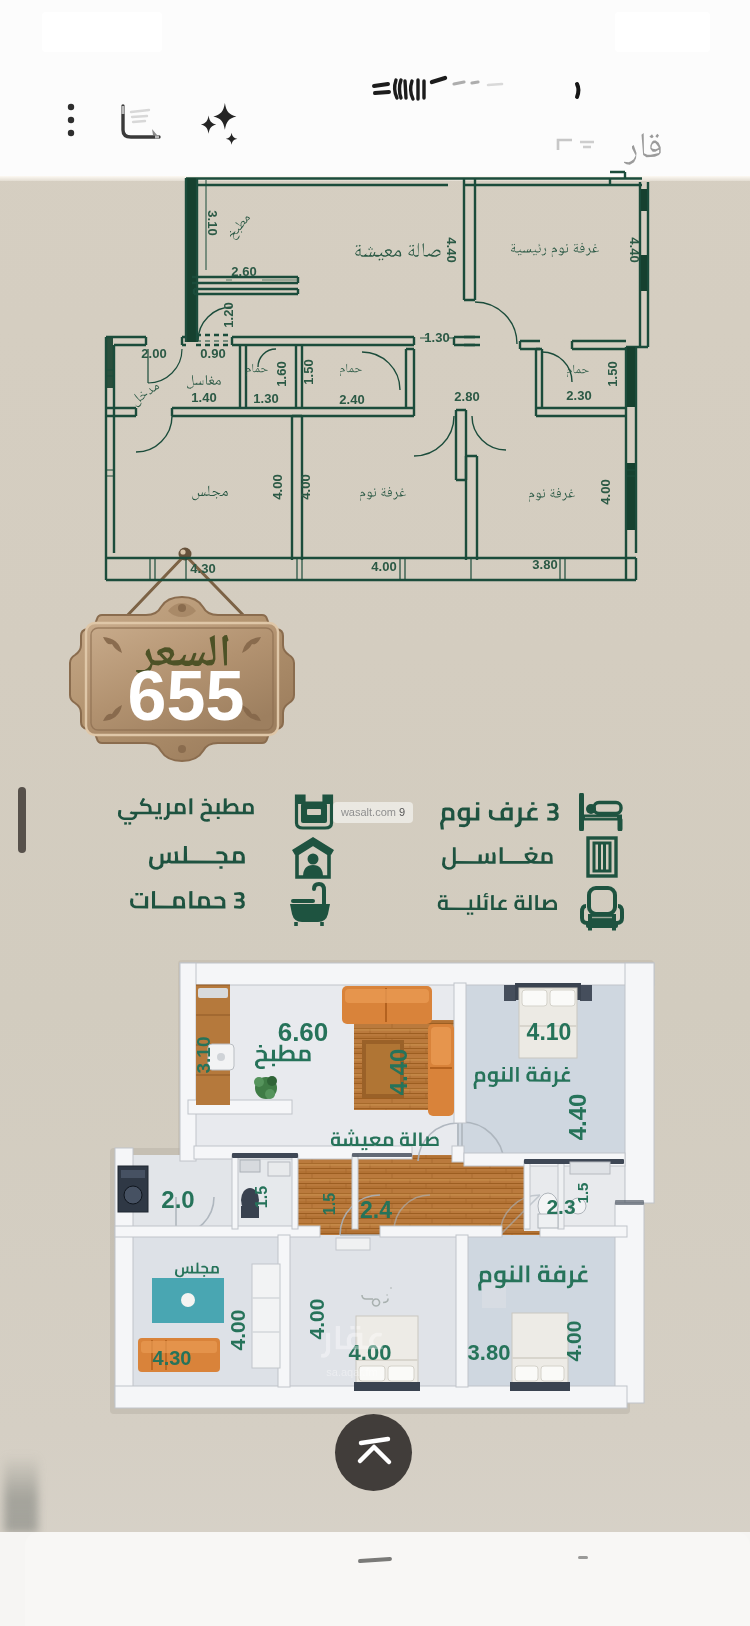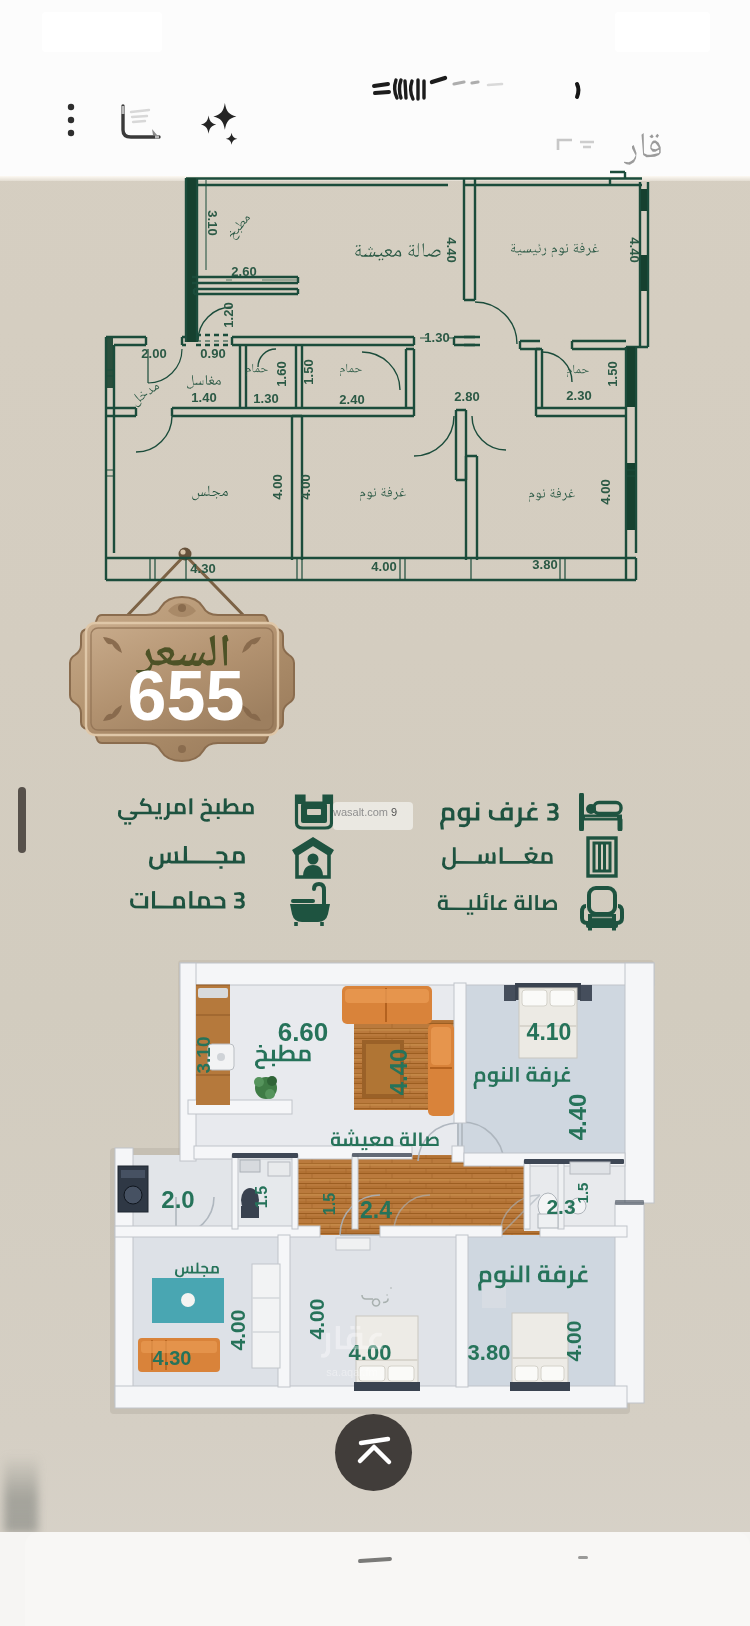--- a/index.html
+++ b/index.html
@@ -259,21 +259,21 @@
   </svg>
 
 <svg class="abs" style="left:293px;top:794px" width="42" height="36" viewBox="0 0 42 36">
     <path d="M3.5 2 L11 2 L11 9 L31 9 L31 2 L38.5 2 L38.5 29 Q38.5 34 32 34 L10 34 Q3.5 34 3.5 29 Z" fill="none" stroke="#1e5340" stroke-width="3.2"></path>
     <rect x="2" y="1" width="9" height="9" fill="#1e5340"></rect>
     <rect x="31" y="1" width="9" height="9" fill="#1e5340"></rect>
     <rect x="8" y="9" width="26" height="20" rx="2" fill="#1e5340"></rect>
     <rect x="14" y="15" width="14" height="6" rx="1" fill="#d3ccbf"></rect>
   </svg>
 
-<div class="abs" style="left:333px;top:802px;width:80px;height:28px;background:rgba(250,250,248,0.6);border-radius:4px;font-size:11px;color:#8f8f8f;text-align:left;line-height:21px">wasalt.com <span style="color:#555">9</span></div>
+<div class="abs" style="left:333px;top:802px;width:80px;height:21px;background:rgba(250,250,248,0.6);border-radius:4px;font-size:11px;color:#8f8f8f;text-align:center;line-height:21px">wasalt.com <span style="color:#555">9</span></div>
 
 <svg class="abs" style="left:149px;top:846px" width="96" height="24" viewBox="0 0 100.2 25.0">
     <path d="M73.5 21.2 73.5 23.8 76.8 23.8 76.8 21.2ZM0.0 17.2 0.5 21.0 2.5 23.2 5.2 24.5 8.8 24.8 13.2 23.0 14.8 21.0 15.0 18.8 15.5 18.2 18.8 18.2 20.5 17.5 23.0 18.2 100.0 18.2 100.0 12.0 99.5 8.8 97.5 6.2 95.2 5.5 90.2 5.5 88.2 6.0 87.5 15.5 81.8 15.2 81.8 10.5 80.8 8.0 77.5 5.8 72.5 5.5 70.2 6.0 70.5 8.5 75.8 8.2 77.0 8.8 78.5 10.8 78.2 15.5 39.8 15.2 39.5 0.0 36.5 0.0 36.2 15.5 30.5 15.2 29.8 5.5 26.5 6.0 27.2 10.0 27.0 15.5 23.5 15.5 22.5 14.8 22.8 6.8 19.5 6.8 19.5 14.0 18.2 15.5 15.2 15.2 15.0 8.0 12.0 8.0 12.0 19.0 10.2 21.5 7.0 22.0 4.8 21.2 3.8 20.2 3.2 17.0 4.2 11.5 1.0 11.0ZM91.2 8.2 94.8 8.2 96.2 9.5 96.8 11.2 96.5 15.5 91.0 15.2 90.8 9.8Z" fill="#1e5340" fill-rule="evenodd"></path>
   </svg>
 
 <svg class="abs" style="left:290px;top:834px" width="46" height="46" viewBox="0 0 46 46">
     <path d="M23 3 L44 16 L41 21 L23 10 L5 21 L2 16 Z" fill="#1e5340"></path>
     <path d="M7 20 L23 10 L39 20 L39 43 L7 43 Z" fill="none" stroke="#1e5340" stroke-width="3.6"></path>
     <circle cx="23" cy="25" r="5.5" fill="#1e5340"></circle>
     <path d="M13 43 Q13 31 23 31 Q33 31 33 43 Z" fill="#1e5340"></path>

